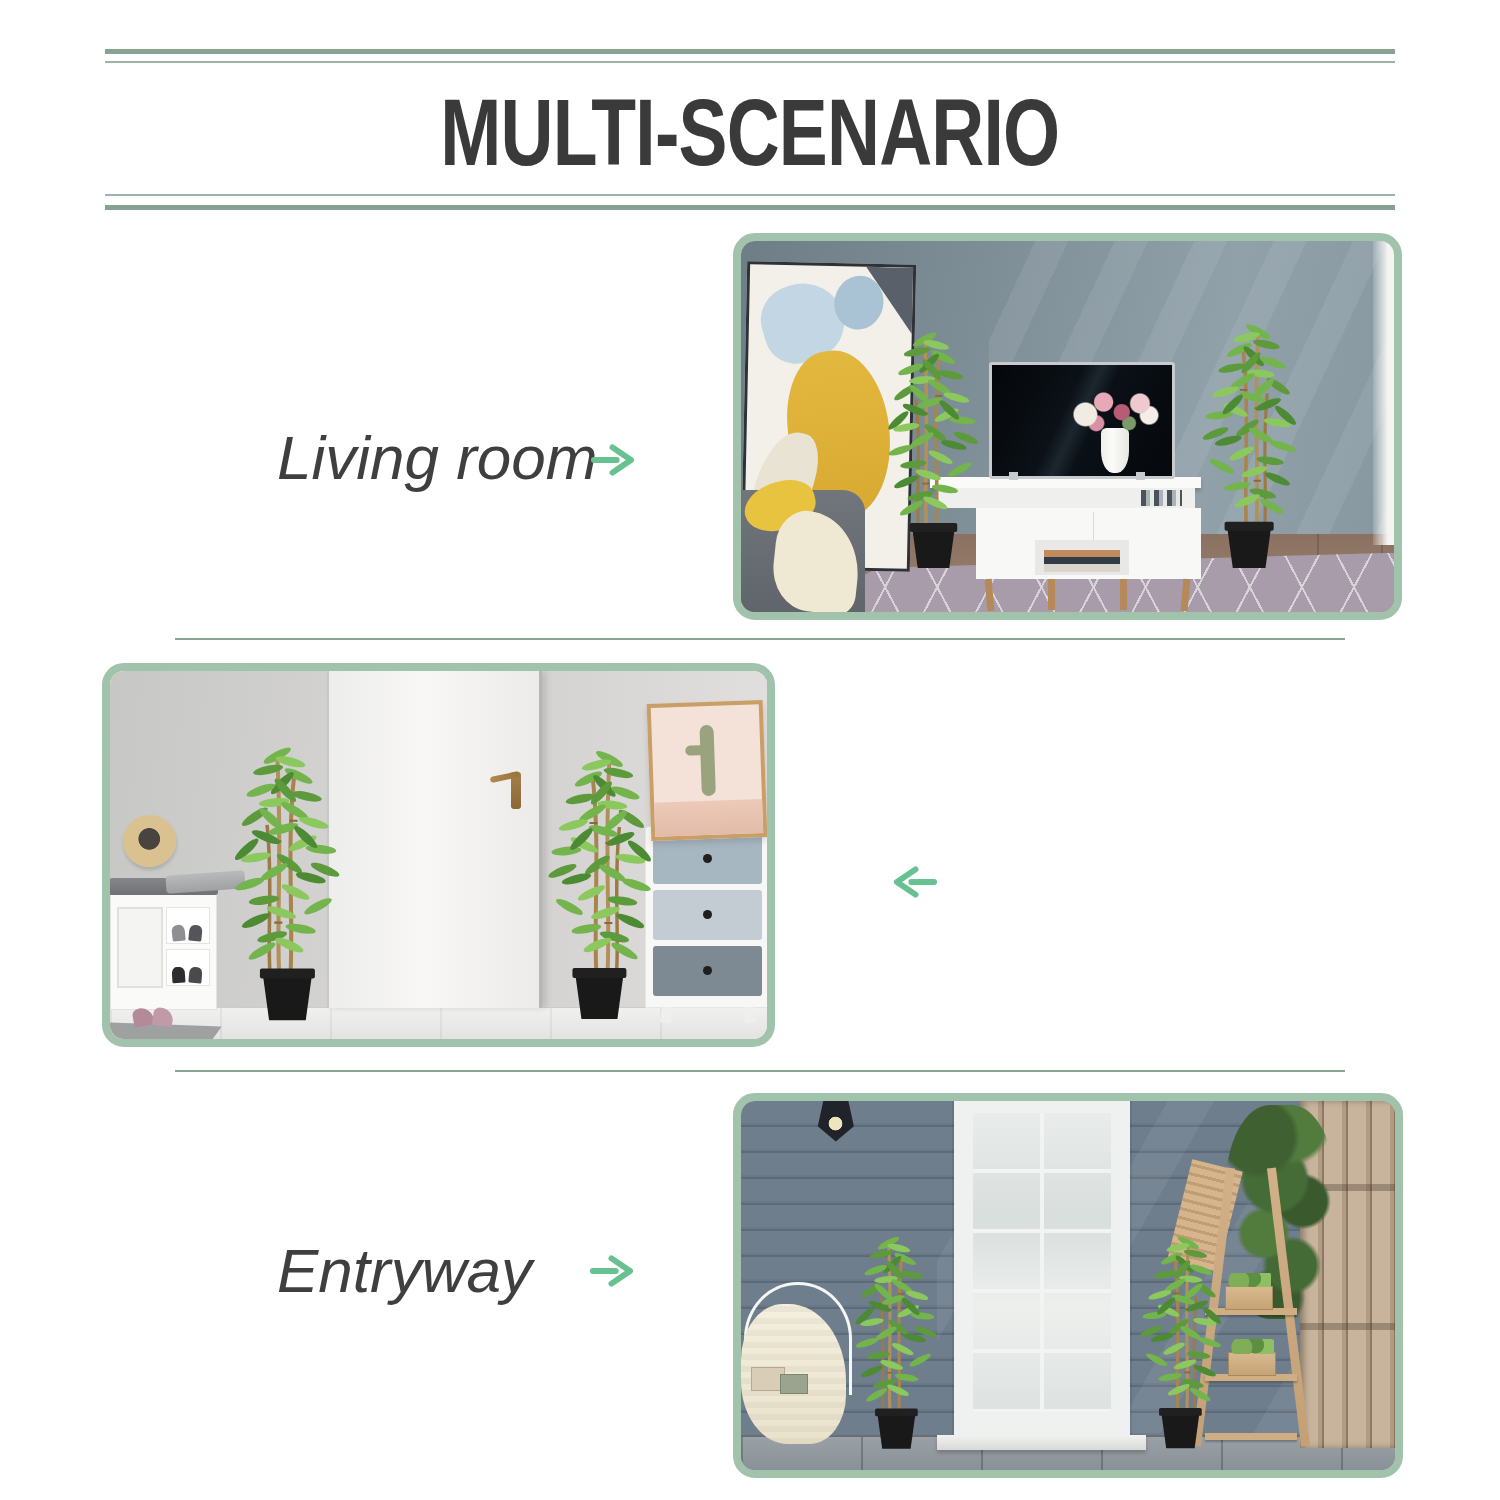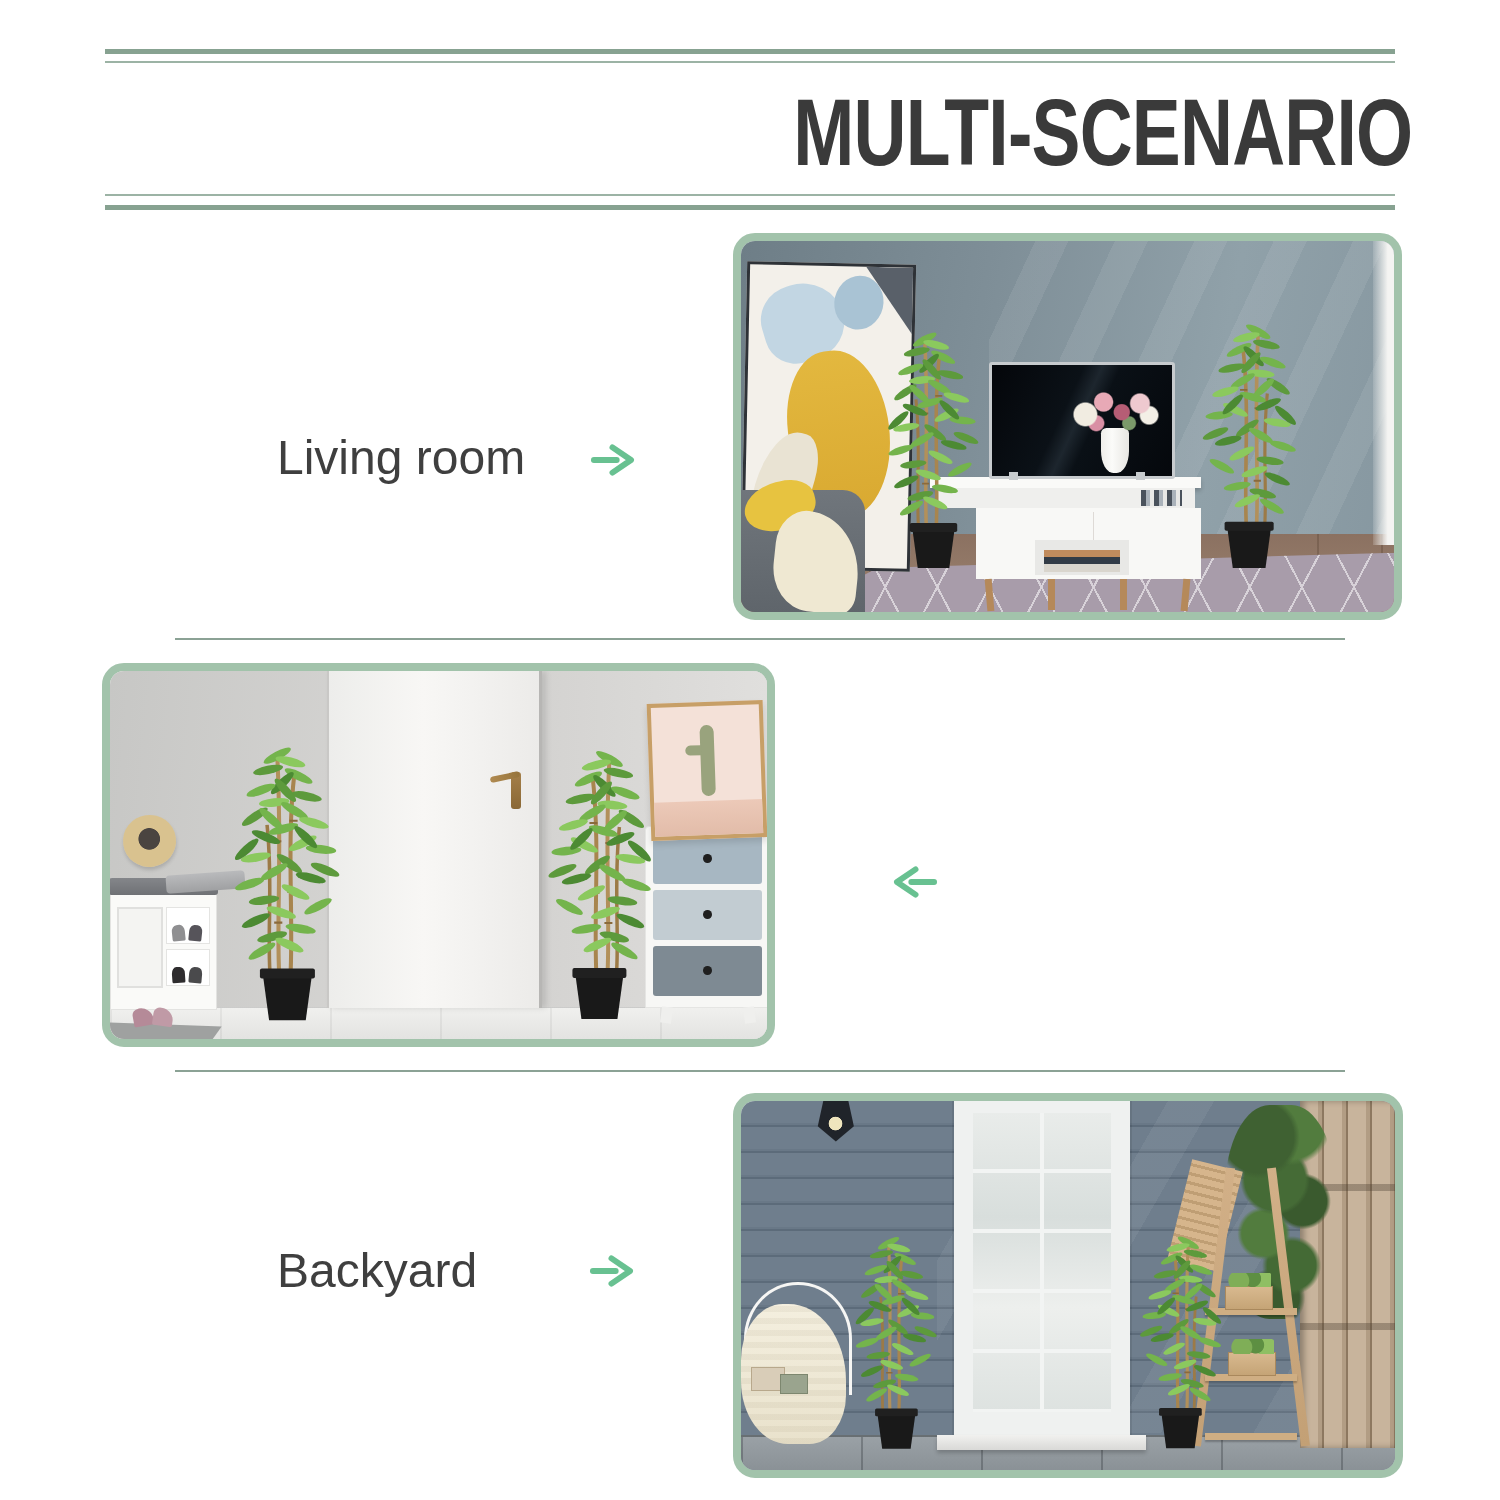--- a/index.html
+++ b/index.html
@@ -3,28 +3,28 @@
 <meta charset="utf-8">
 <style>
   html,body{margin:0;padding:0;background:#fff;}
   .canvas{position:relative;width:1500px;height:1500px;background:#fff;overflow:hidden;
           font-family:"Liberation Sans", sans-serif;}
   
   .hrule{position:absolute;left:105px;width:1290px;}
   .hrule.thick{height:5px;background:#87a291;}
   .hrule.thin{height:2px;background:#9cb3a5;}
   .r1{top:49px}.r2{top:61px}.r3{top:194px}.r4{top:205px}
-  .title-wrap{position:absolute;left:0;right:0;top:86px;text-align:right;}
+  .title-wrap{position:absolute;left:0;right:0;top:86px;text-align:center;}
   .title-wrap span{display:inline-block;font-size:94px;font-weight:700;color:#3a3a3a;
                    letter-spacing:-1px;transform:scaleX(0.78);transform-origin:center;line-height:1;}
   
   .divider{position:absolute;left:175px;width:1170px;height:2px;background:#8ba295;}
   .d1{top:638px}.d2{top:1070px}
   
-  .scene-label{position:absolute;font-size:48px;color:#3f3f3f;
+  .scene-label{position:absolute;font-style:italic;font-size:62px;color:#3f3f3f;
                transform:translateY(-50%);white-space:nowrap;}
   .arrow{position:absolute;width:54px;height:38px;}
   .arrow svg{width:100%;height:100%;}
   .arrow path{stroke:#68c191;stroke-width:7;fill:none;stroke-linecap:round;stroke-linejoin:round;}
   .arrow.left{transform:scaleX(-1);}
   
   .photo{position:absolute;box-sizing:border-box;border:8px solid #a2c3ab;border-radius:22px;
          overflow:hidden;background:#fff;}
   .photo *{position:absolute;}
   .scene{position:absolute;inset:0;}
@@ -359,21 +359,21 @@
   </div>
   <div class="arrow left" style="left:886px;top:863px">
     <svg viewBox="0 0 64 44">
         <path d="M7 22 H34"></path>
         <path d="M29 7 L51 22 L29 37"></path>
       </svg>
   </div>
 
   <div class="divider d2"></div>
 
-  <div class="scene-label" style="left:277px;top:1270px">Backyard</div>
+  <div class="scene-label" style="left:277px;top:1270px">Entryway</div>
   <div class="arrow right" style="left:587px;top:1252px">
     <svg viewBox="0 0 64 44">
         <path d="M7 22 H34"></path>
         <path d="M29 7 L51 22 L29 37"></path>
       </svg>
   </div>
   <div class="photo" style="left:733px;top:1093px;width:670px;height:385px" aria-label="Two artificial bamboo plants in black pots flanking a white patio door against blue siding with a wooden ladder plant stand and fence">
     <div class="scene">
       <div class="by-wall"></div>
       <div class="by-light"></div>

